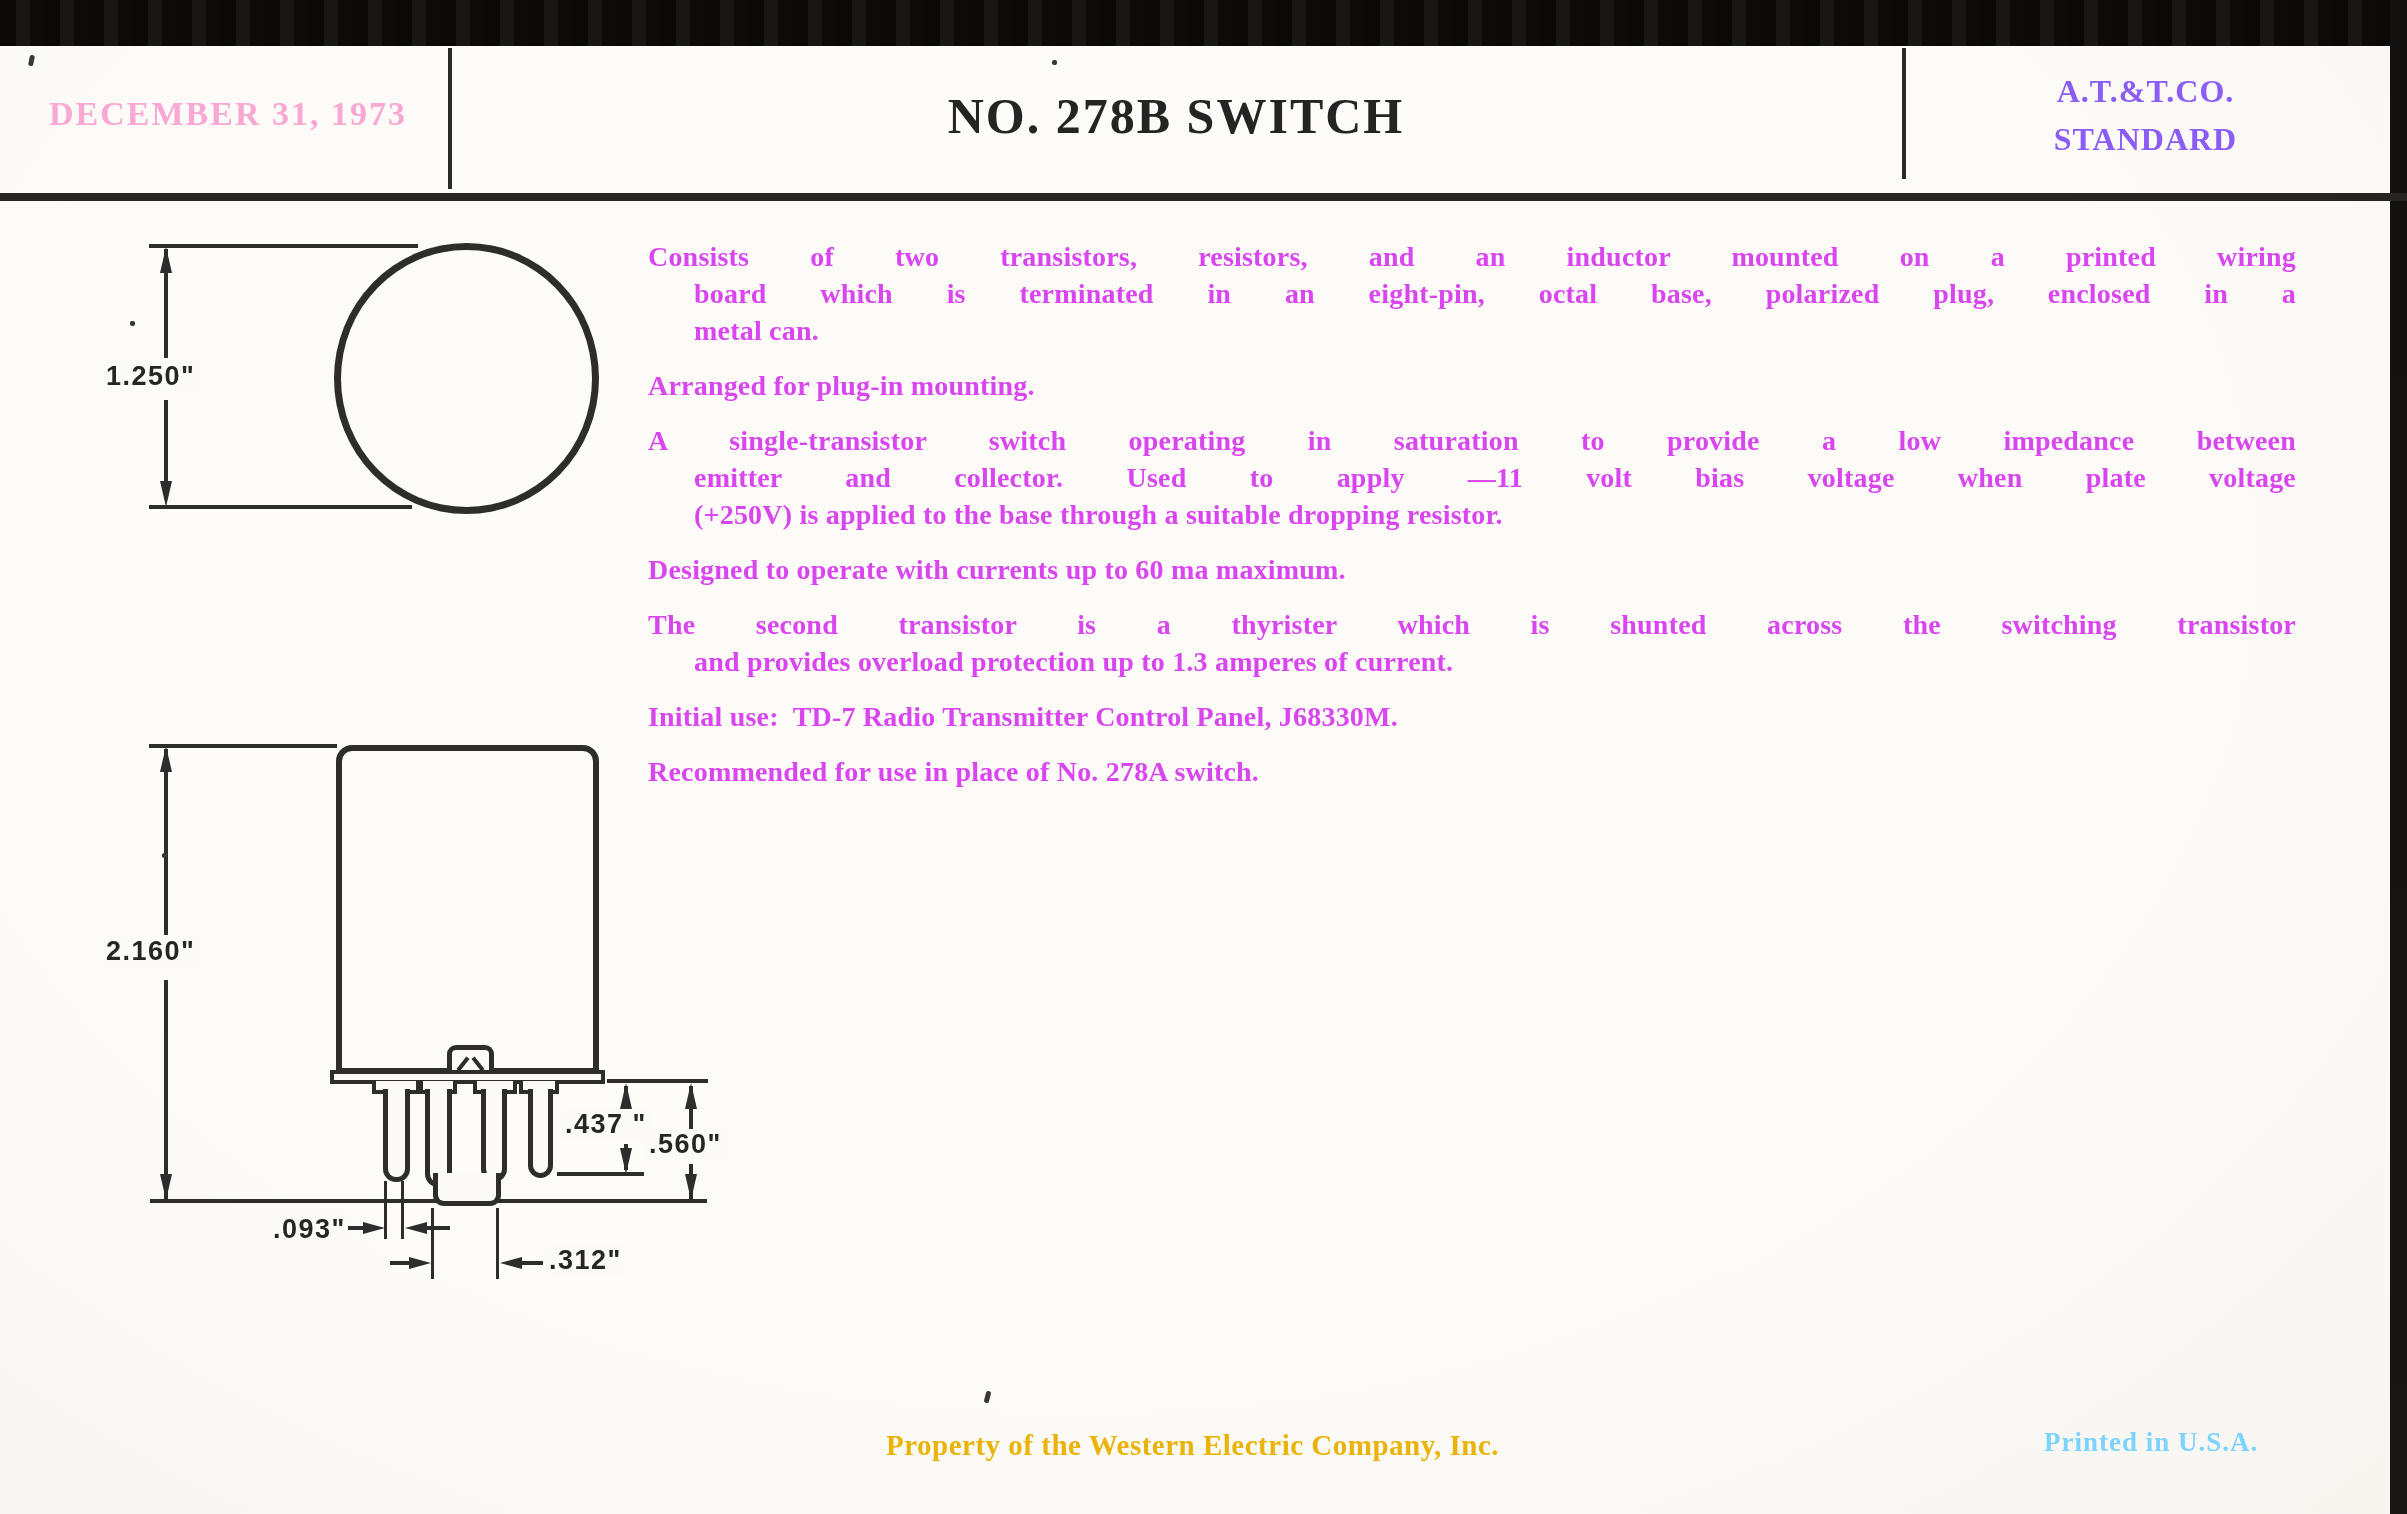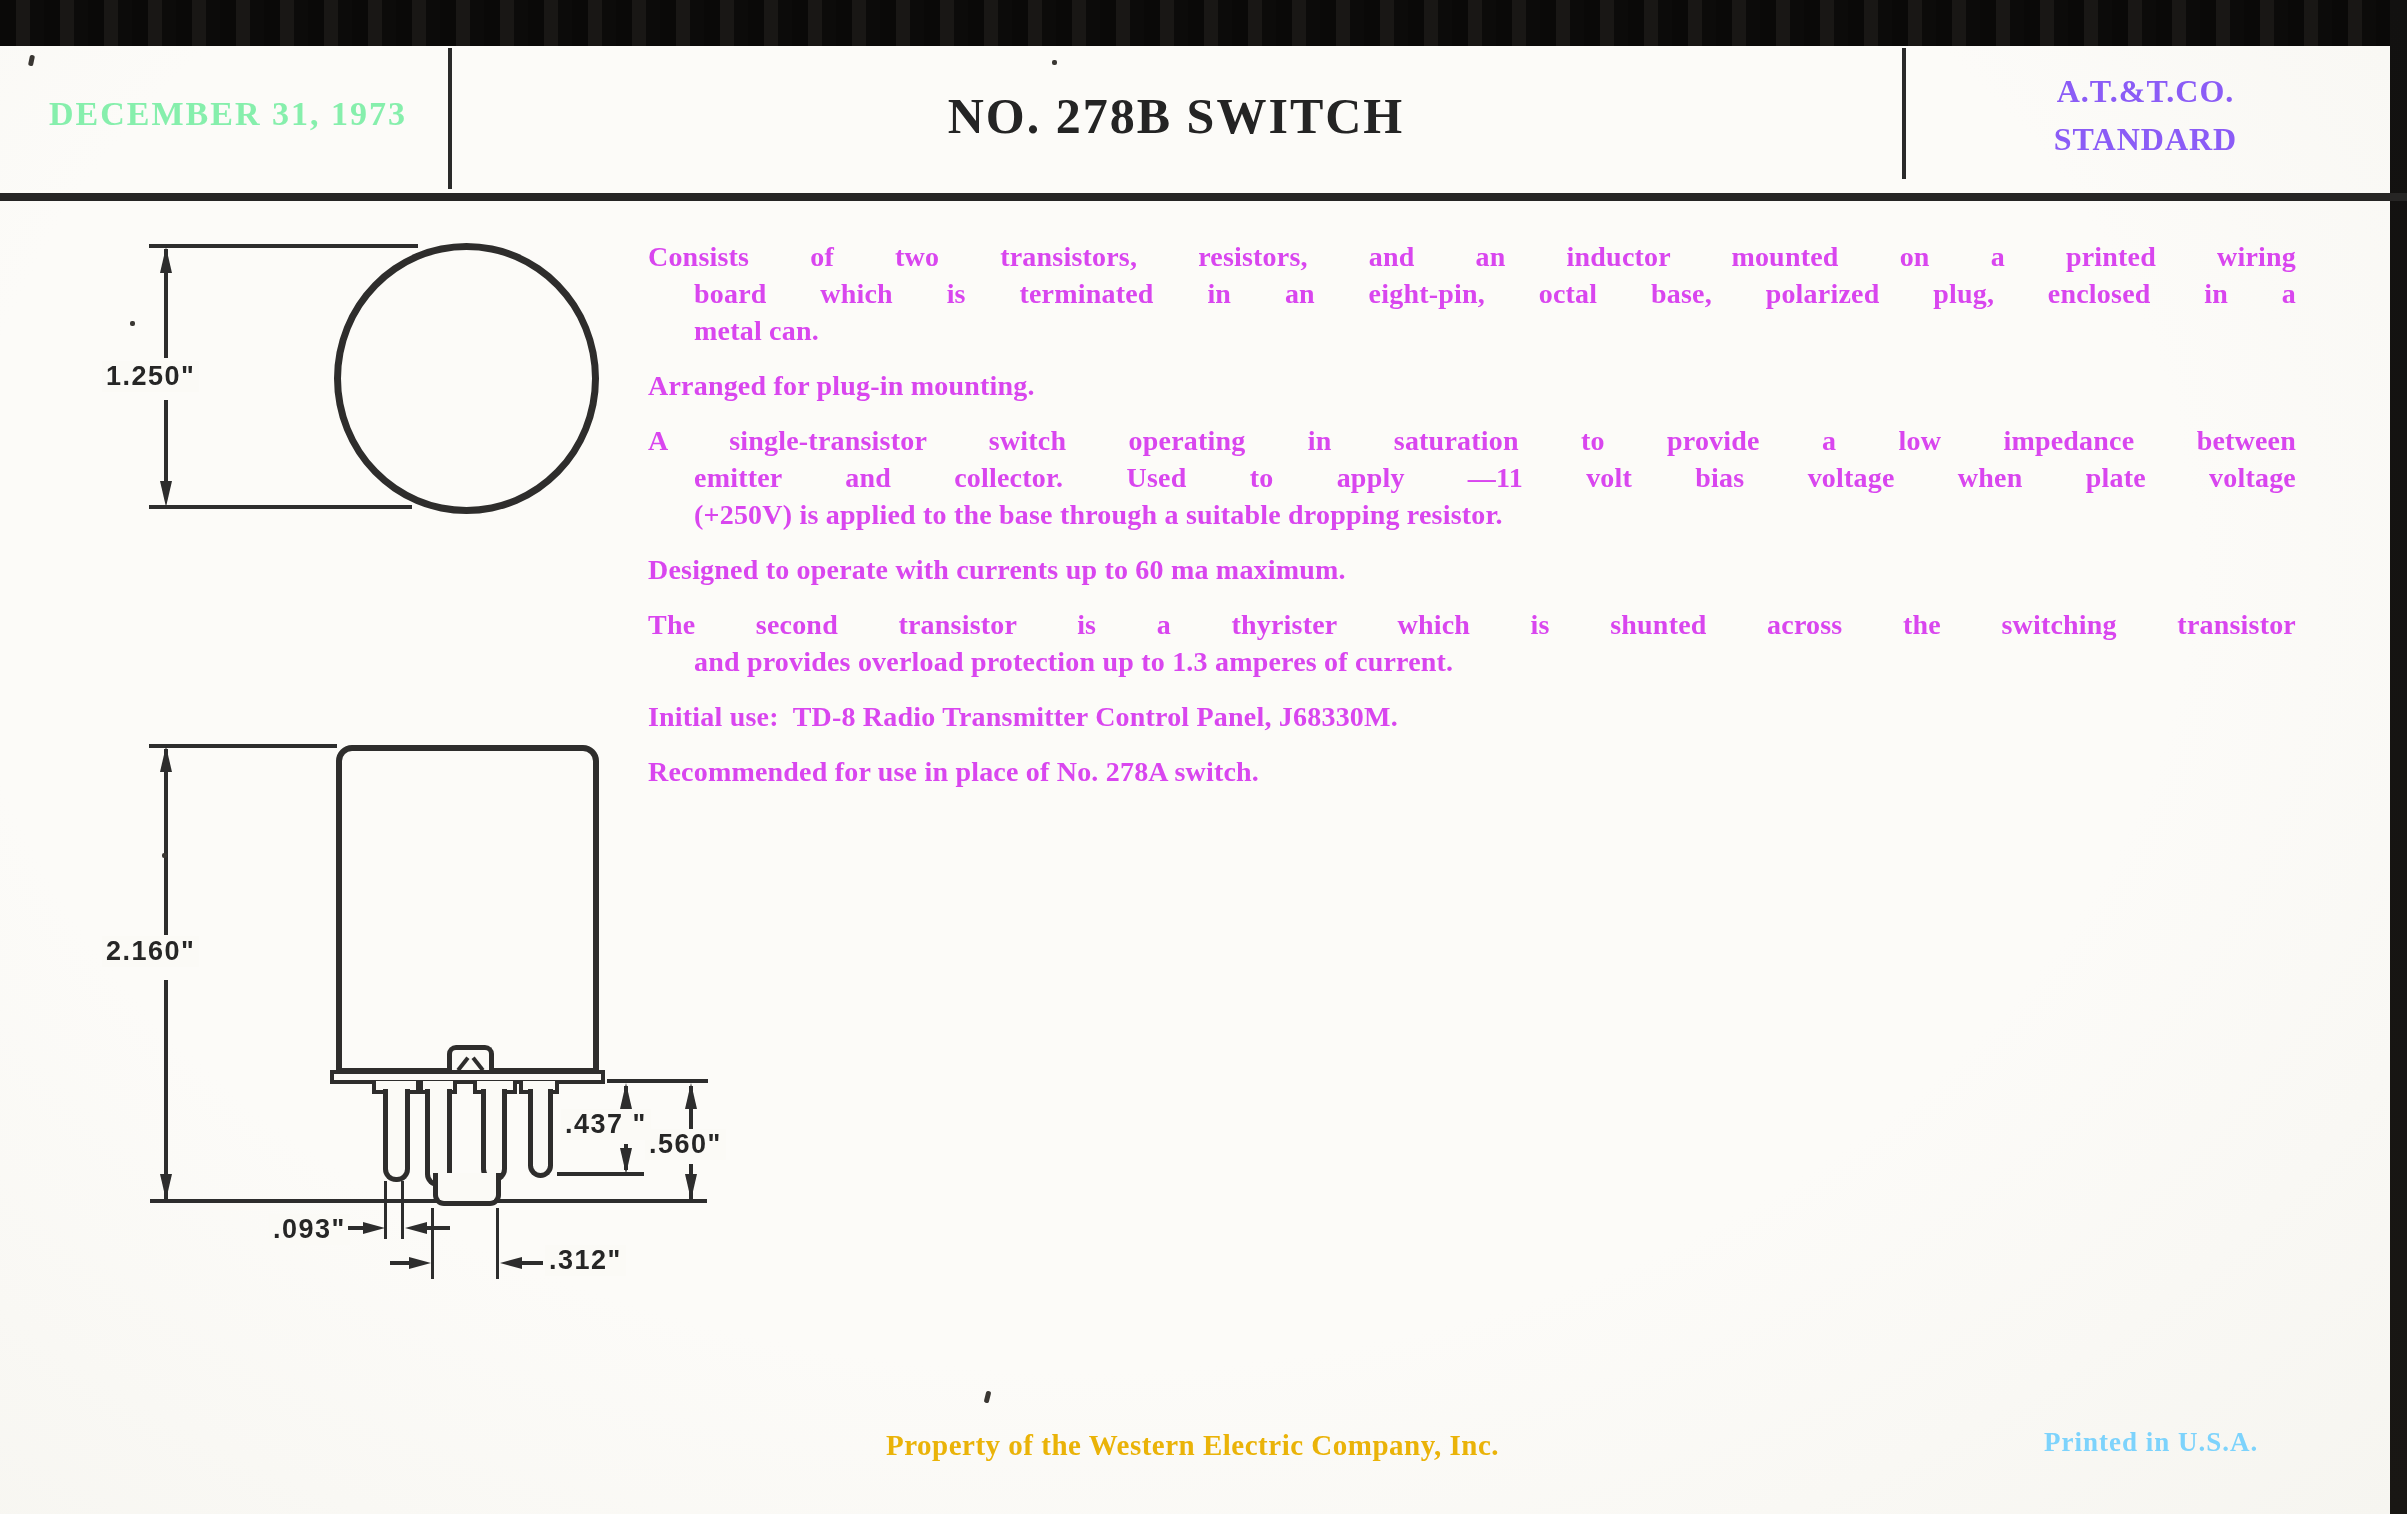--- a/index.html
+++ b/index.html
@@ -17,21 +17,21 @@
     position:absolute;left:2390px;top:0;width:18px;height:1515px;
     background:linear-gradient(180deg,#121110,#191714);
   }
   .page{
     position:absolute;left:0;top:46px;width:2390px;height:1469px;
     background:radial-gradient(ellipse at 45% 35%, #fcfbf8 60%, #f6f5f0 100%);
   }
   
   .hdr-date{
     position:absolute;left:30px;top:95px;width:396px;text-align:center;
-    font-weight:bold;font-size:34px;letter-spacing:2px;color:#86efac;white-space:nowrap;
+    font-weight:bold;font-size:34px;letter-spacing:2px;color:#f9a8d4;white-space:nowrap;
   }
   .hdr-title{
     position:absolute;left:450px;top:79px;width:1452px;text-align:center;
     font-weight:bold;font-size:50px;letter-spacing:2px;color:#242424;white-space:nowrap;margin-top:8px;
   }
   .hdr-org{
     position:absolute;left:1907px;top:67px;width:477px;text-align:center;
     font-weight:bold;font-size:32px;letter-spacing:1px;color:#8b5cf6;line-height:48px;
   }
   .vdiv{position:absolute;width:4px;background:#2a2a2a;}
@@ -203,21 +203,21 @@
     <span class="ln ll cont">(+250V) is applied to the base through a suitable dropping resistor.</span>
   </div>
   <div class="para">
     <span class="ln ll">Designed to operate with currents up to 60 ma maximum.</span>
   </div>
   <div class="para">
     <span class="ln jl">The second transistor is a thyrister which is shunted across the switching transistor</span>
     <span class="ln ll cont">and provides overload protection up to 1.3 amperes of current.</span>
   </div>
   <div class="para">
-    <span class="ln ll">Initial use:  TD-8 Radio Transmitter Control Panel, J68330M.</span>
+    <span class="ln ll">Initial use:  TD-7 Radio Transmitter Control Panel, J68330M.</span>
   </div>
   <div class="para">
     <span class="ln ll">Recommended for use in place of No. 278A switch.</span>
   </div>
 </div>
 
 <div class="foot-prop">Property of the Western Electric Company, Inc.</div>
 <div class="foot-print">Printed in U.S.A.</div>
 
 <div class="speck" style="left:29px;top:55px;width:5px;height:11px;transform:rotate(12deg);"></div>

